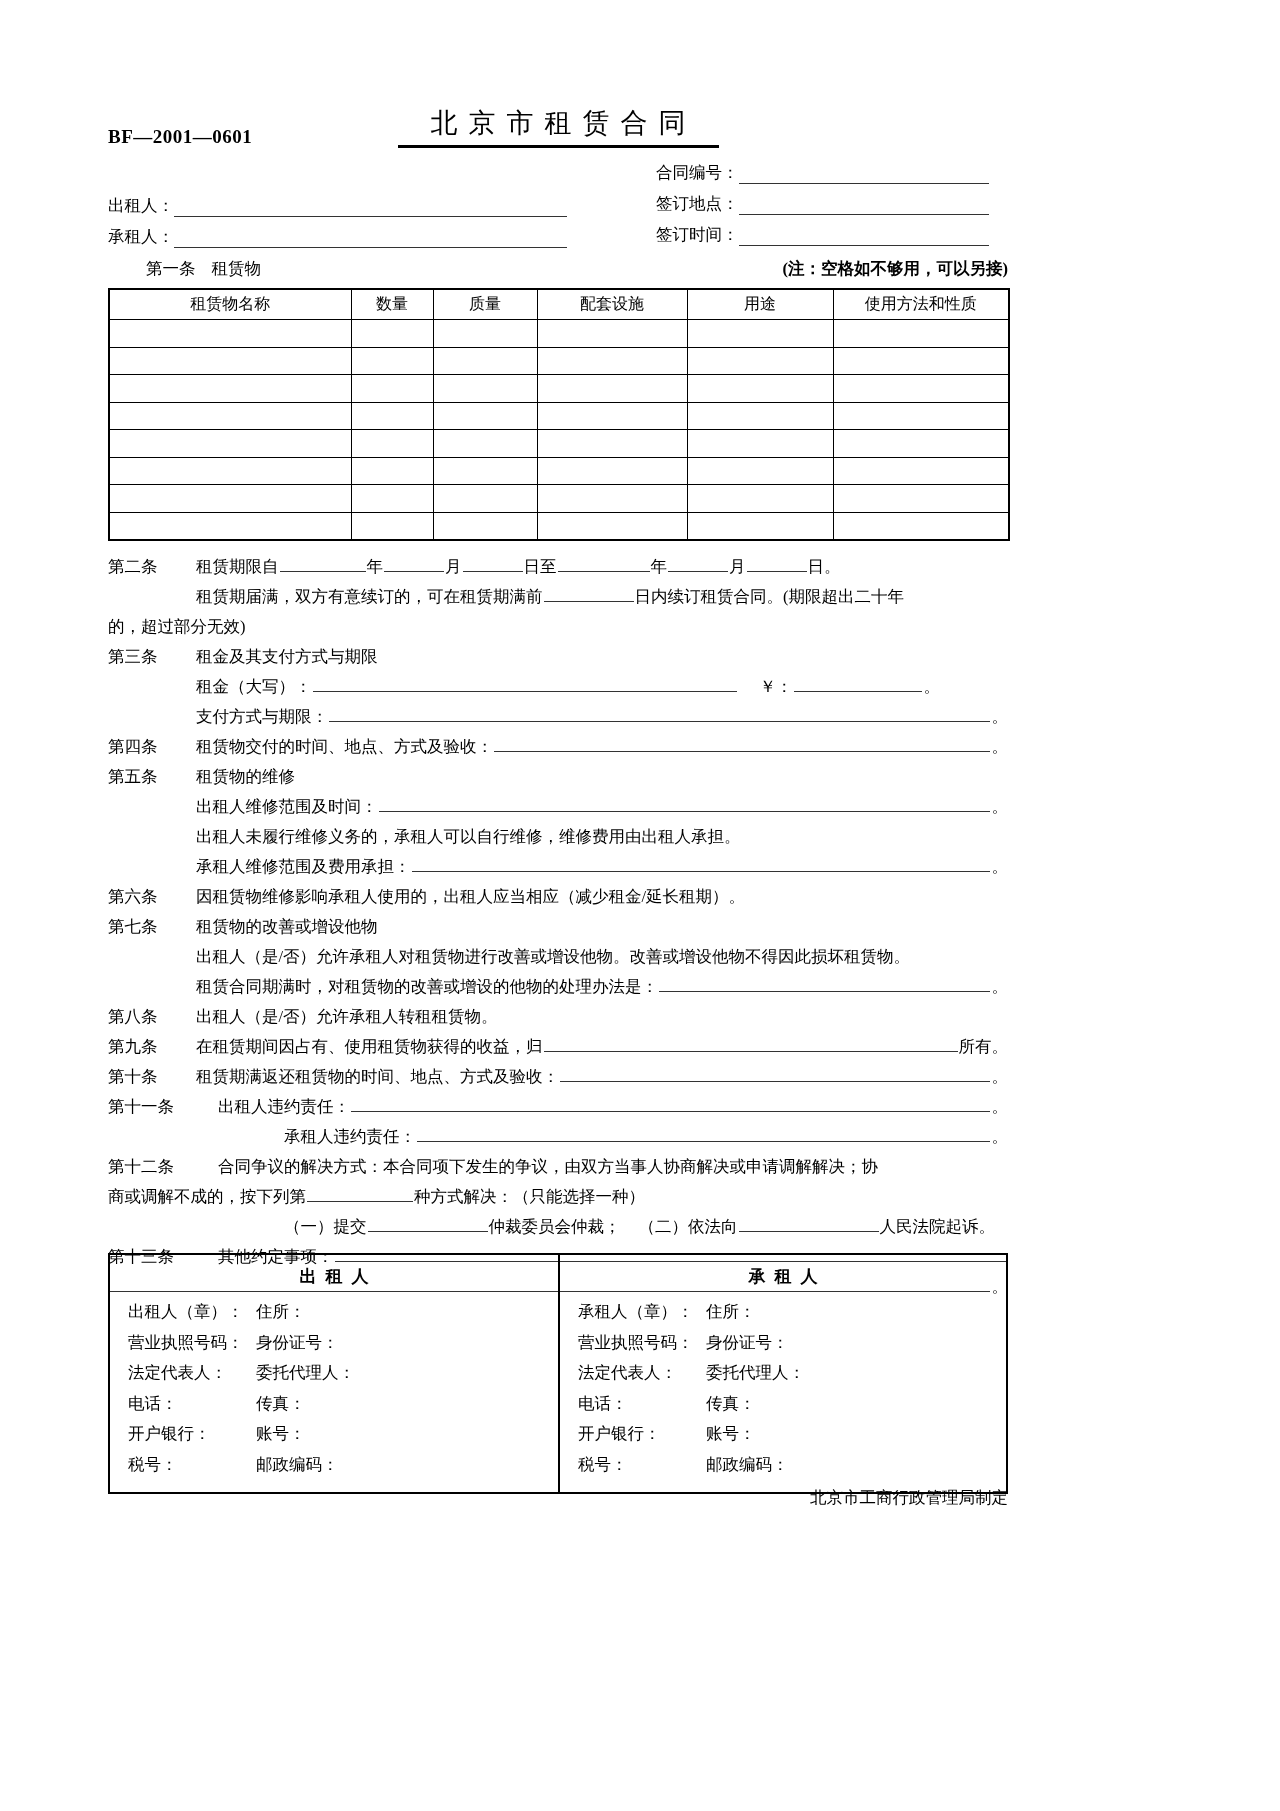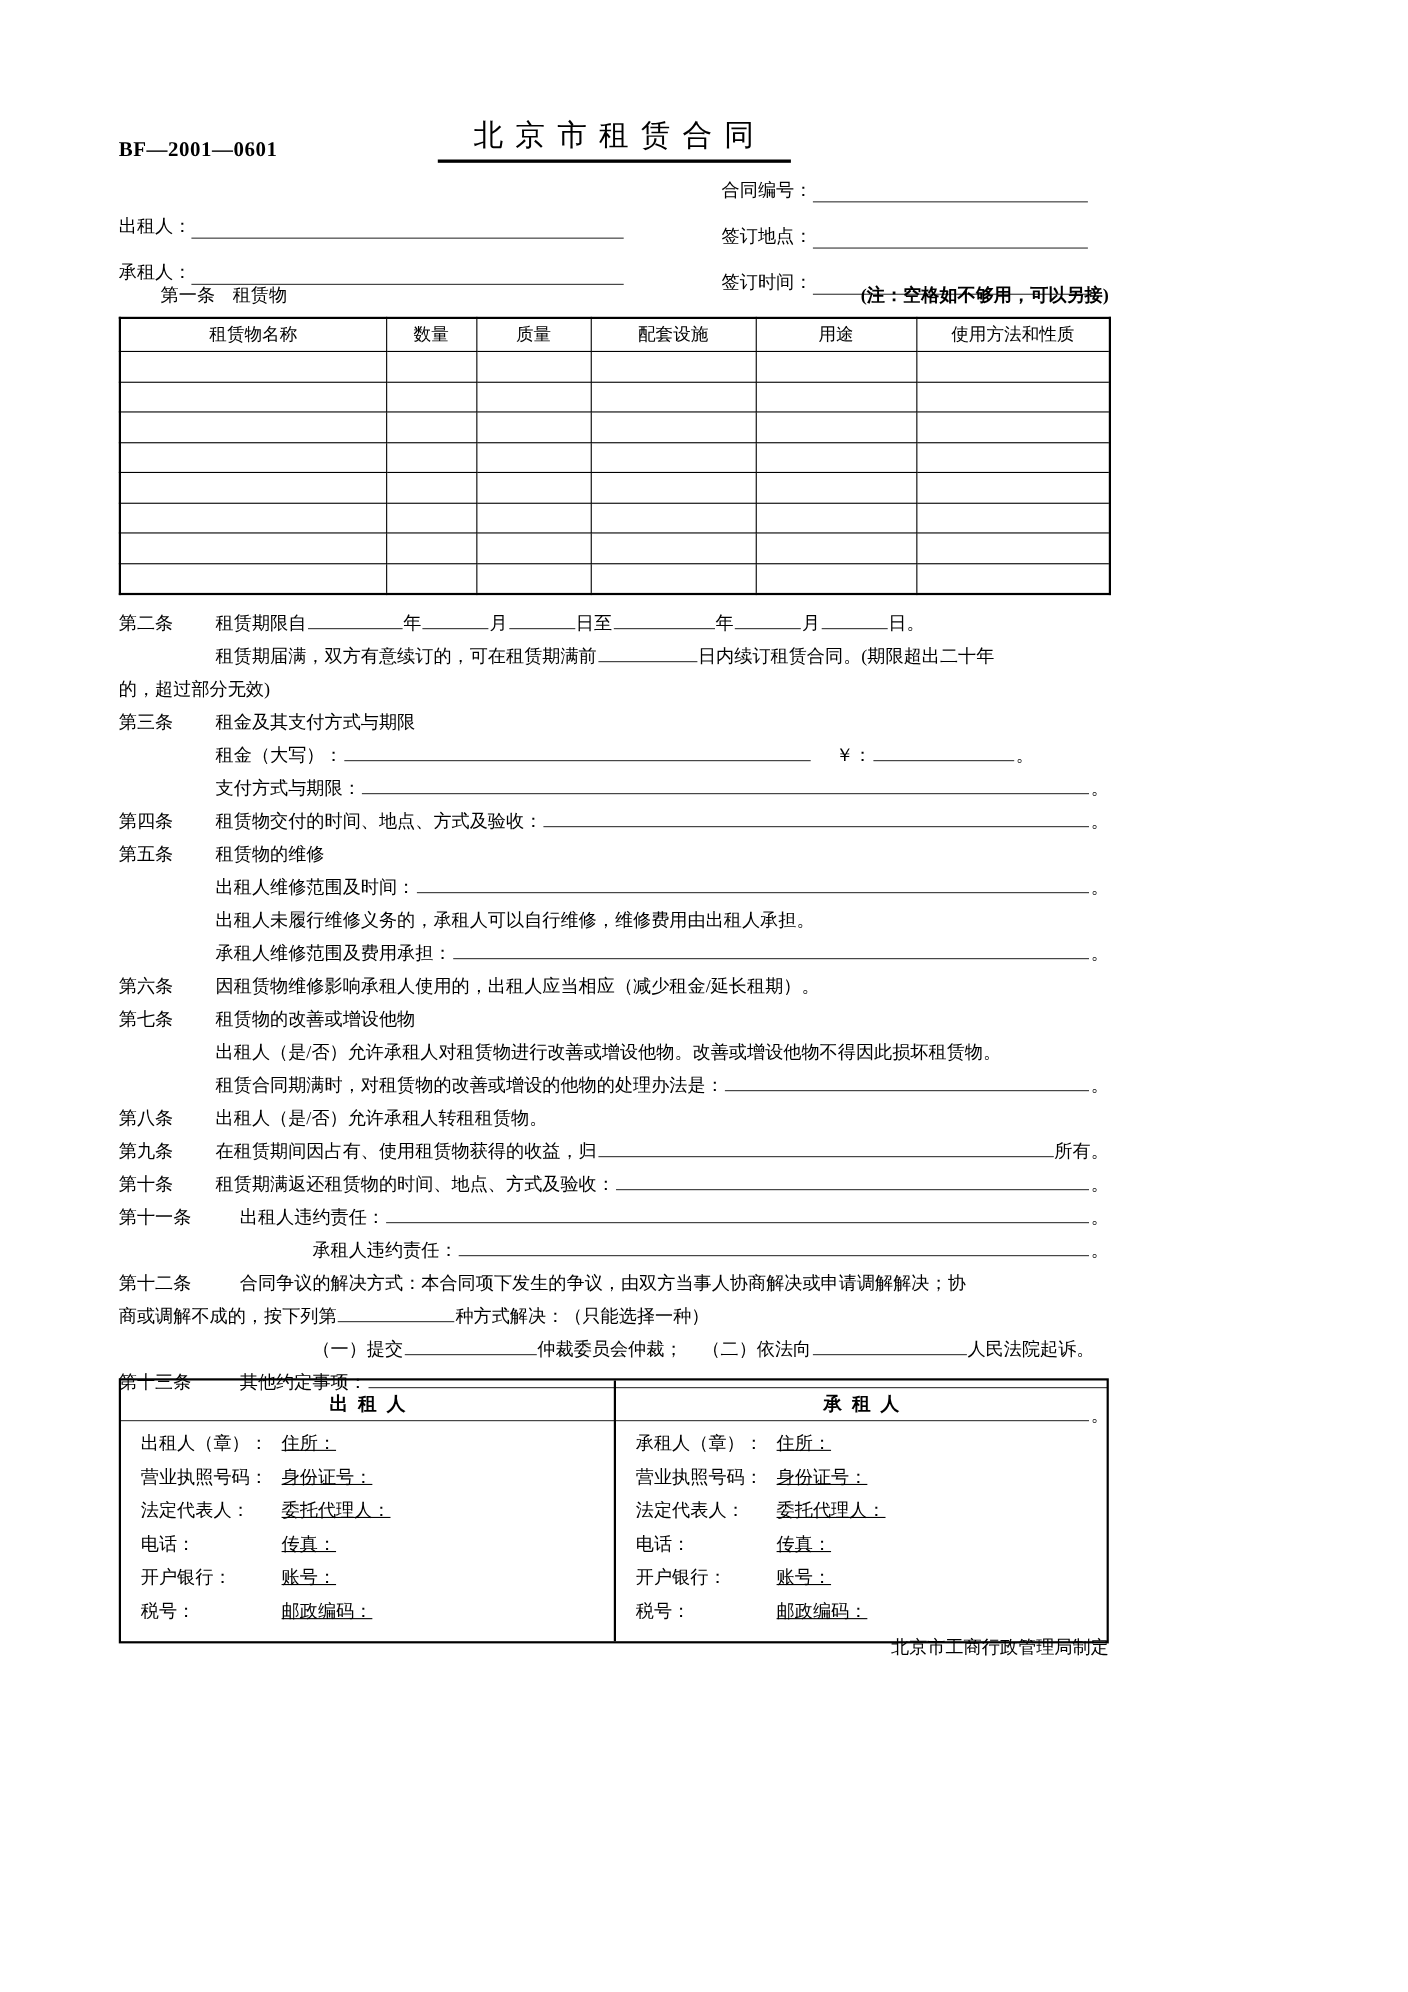--- a/index.html
+++ b/index.html
@@ -34,21 +34,21 @@
     text-align:center;
   }
   .title{
     display:inline-block;
     font-size:27px; font-weight:normal;
     letter-spacing:11px;
     padding:0 22px 4px 22px;
     border-bottom:3px solid #000;
     text-indent:11px;
   }
-  .hrow{display:flex; align-items:flex-end; margin-bottom:21px; height:21px;}
+  .hrow{display:flex; align-items:flex-end; margin-bottom:10px; height:21px;}
   .hlab{white-space:nowrap;}
   .hline{border-bottom:1.4px solid #333; flex:0 0 auto; height:16px;}
 
   .hleft{position:absolute; left:0; top:196px; width:520px; font-size:16.5px;}
   .hright{position:absolute; left:548px; top:163px; width:460px; font-size:16.5px;}
   .hleft .hline{width:393px;}
   .hright .hline{width:250px;}
 
   
   .c1row{
@@ -115,21 +115,21 @@
   .sightitle{
     text-align:center; font-weight:bold; font-size:17px;
     letter-spacing:9px; text-indent:9px;
     margin-bottom:9px;
   }
   .sigline{
     display:flex; font-size:16.5px; line-height:30.5px;
     padding-left:18px;
   }
   .sigline .a{flex:0 0 128px;}
-  .sigline .b2{flex:1 1 auto;text-decoration:underline;}
+  .sigline .b2{flex:1 1 auto;}
 
   .footer{
     position:absolute; left:0; top:1487px; width:900px;
     text-align:right; font-size:16.5px;
   }
 </style>
 </head>
 <body>
 
 <div class="page">

